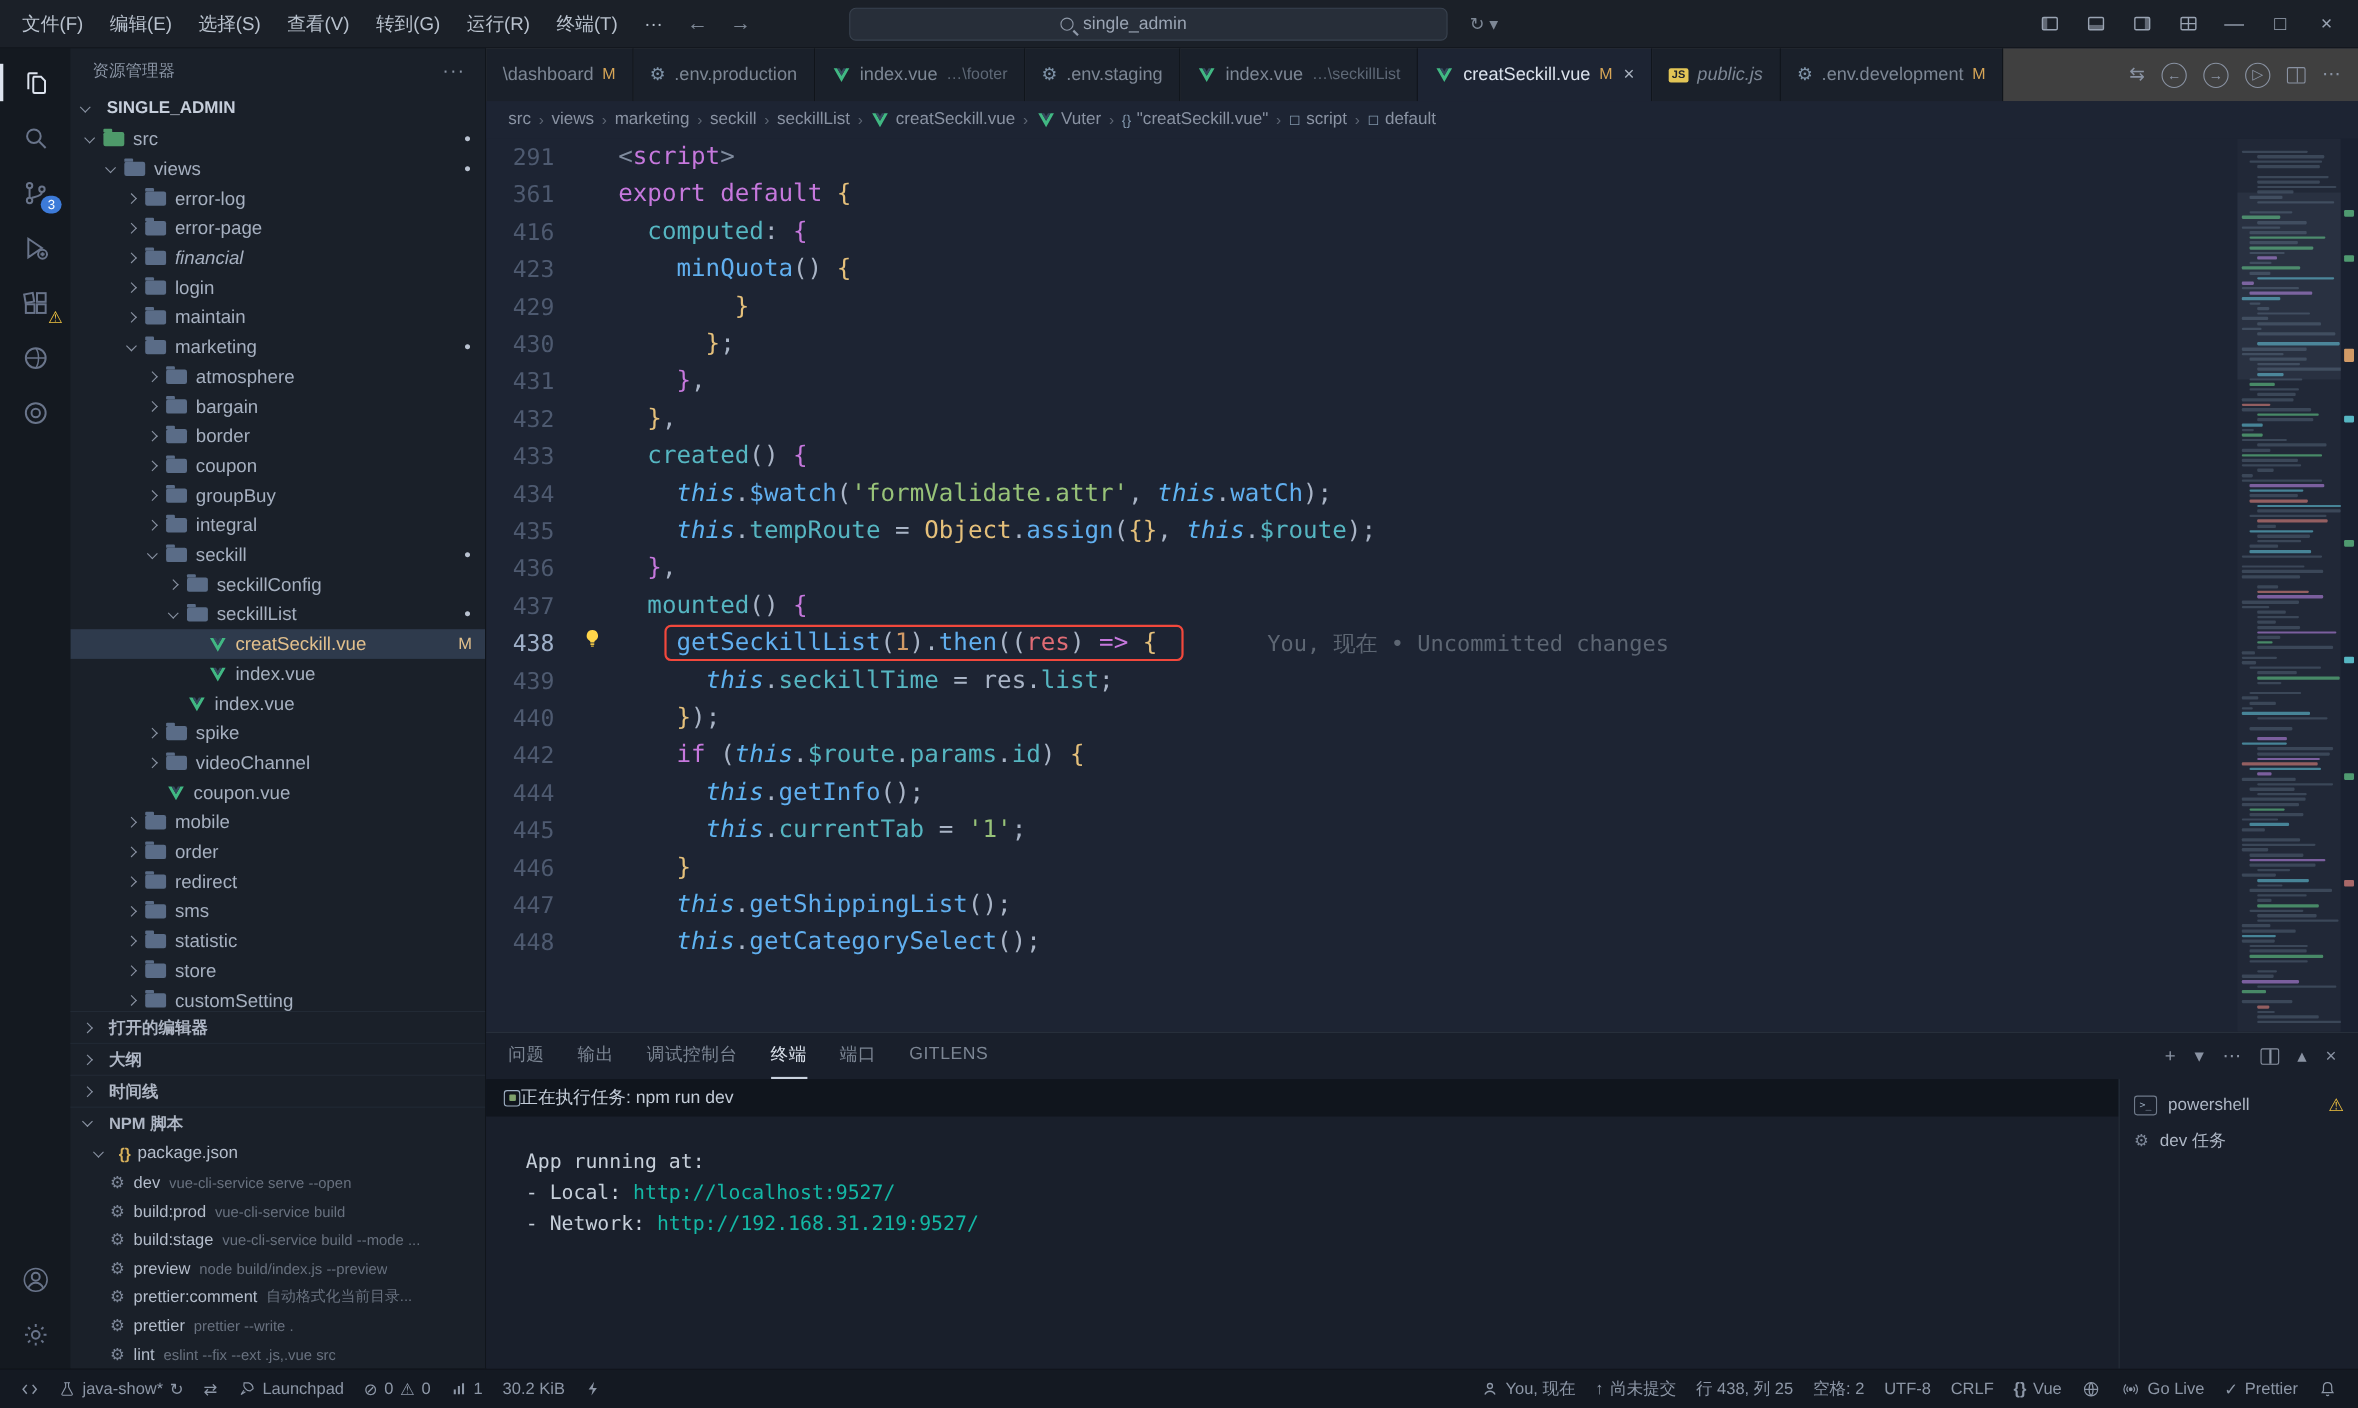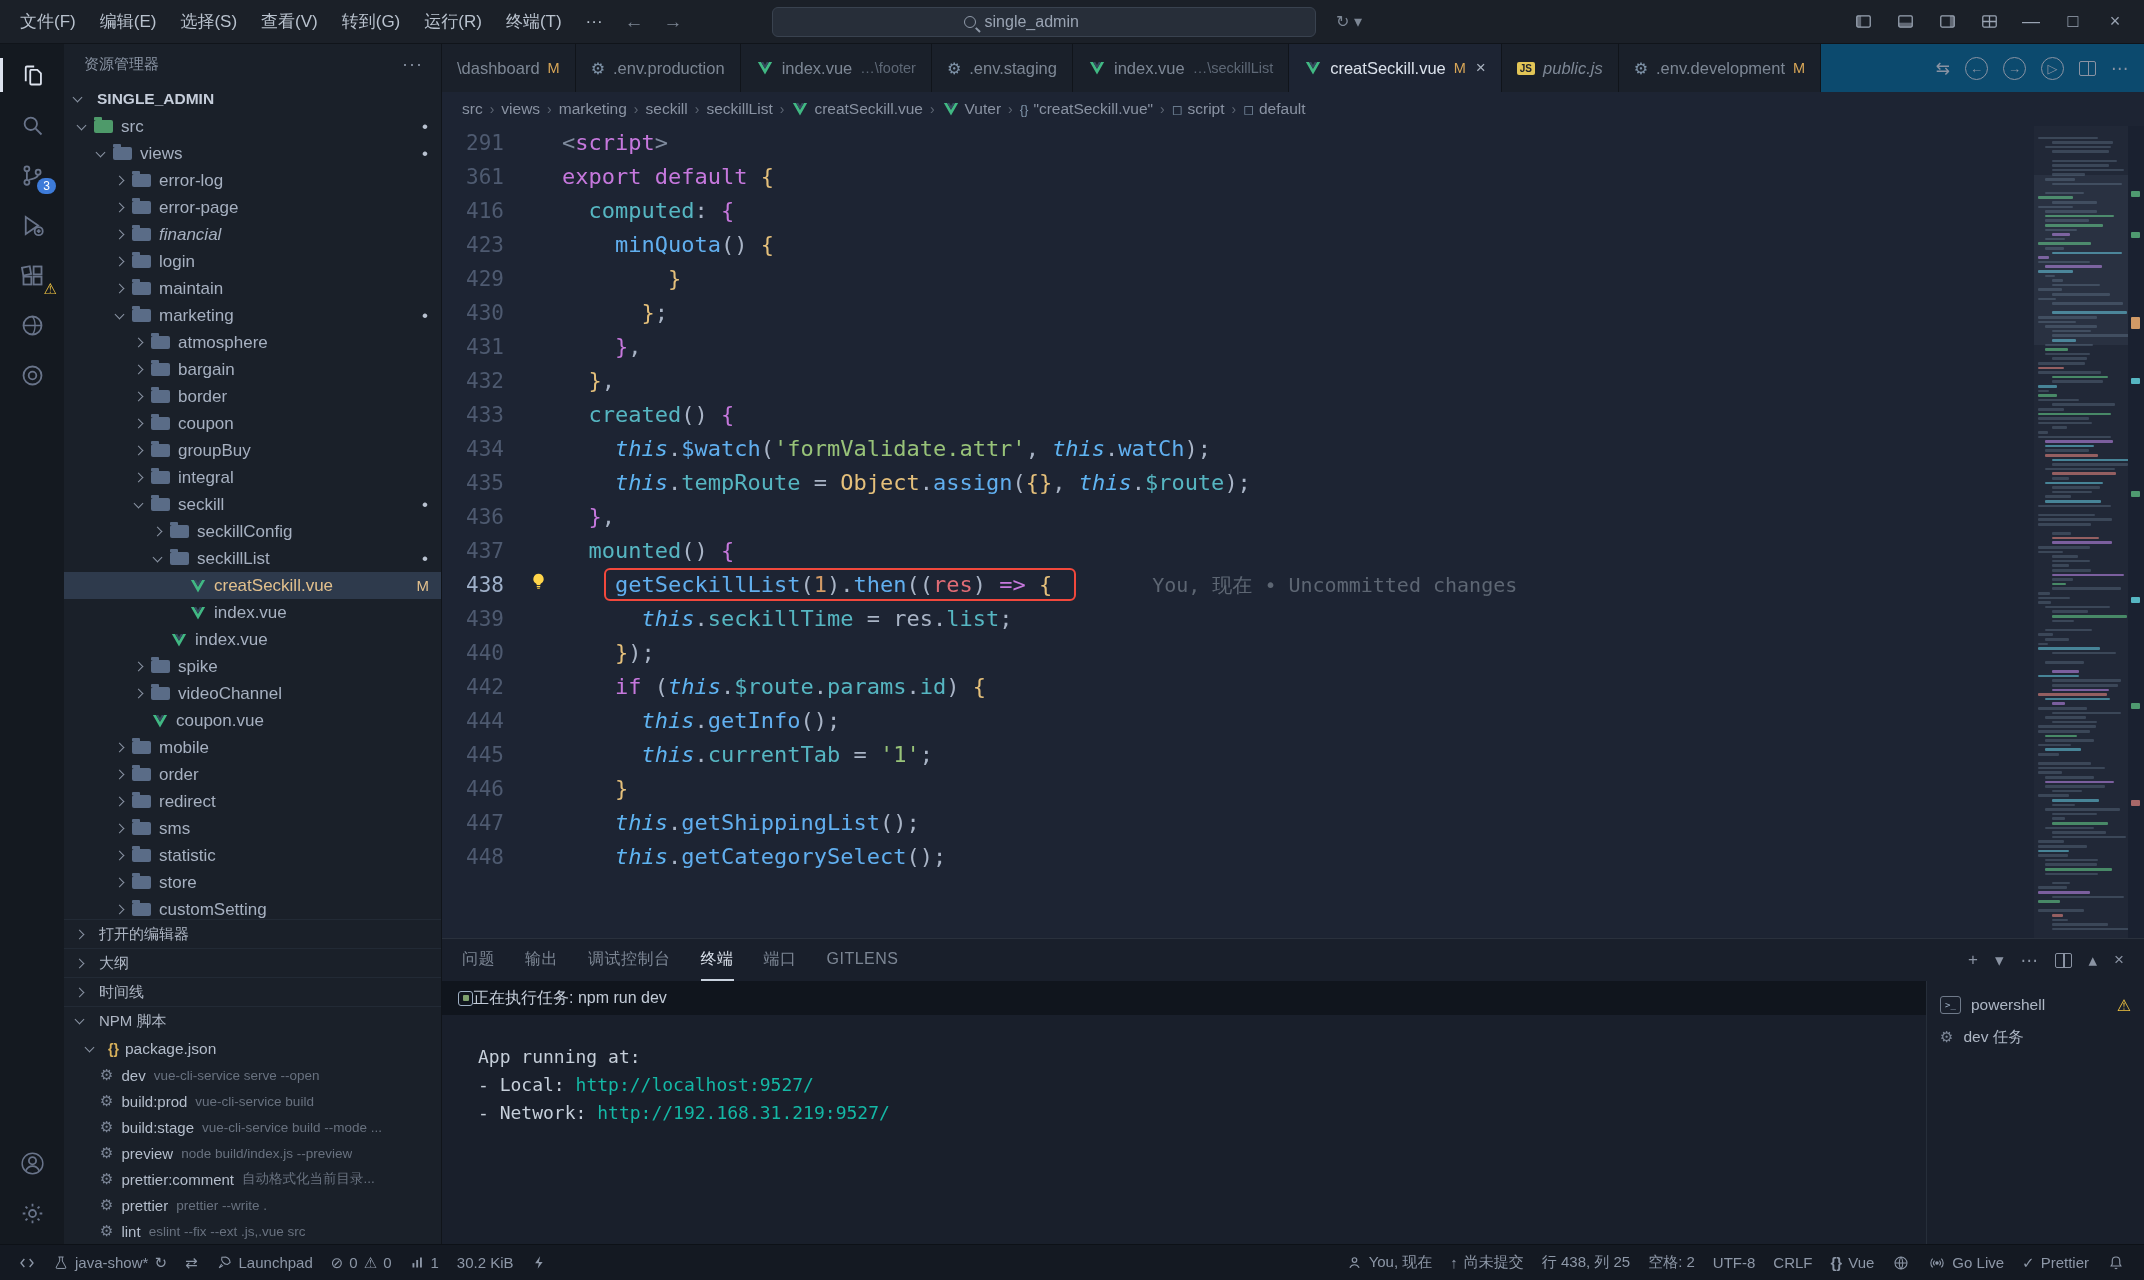--- a/index.html
+++ b/index.html
@@ -43,30 +43,30 @@
   .tree-row.selected .lbl { color:#e2c08d; }
   .chev { width:7px; height:7px; border-right:1.6px solid #8a93a3; border-bottom:1.6px solid #8a93a3; display:inline-block; transform:rotate(-45deg); margin:0 9px 0 2px; flex:none; }
   .chev.open { transform:rotate(45deg); margin-top:-3px; }
   .chev-sp { width:18px; flex:none; display:inline-block; }
   .folder-ic { width:19px; height:13px; border-radius:2px; background:#5a6c87; position:relative; margin-right:8px; flex:none; }
   .folder-ic::before { content:""; position:absolute; top:-3px; left:0; width:8px; height:3px; background:inherit; border-radius:1px 1px 0 0; }
   .folder-ic.src { background:#4e9a6a; }
   .file-ic { width:18px; height:18px; margin-right:7px; flex:none; display:flex; align-items:center; justify-content:center; }
   .mod-dot { position:absolute; right:13px; color:#b9c2d0; font-size:17px; }
   .badge-m { position:absolute; right:12px; color:#e2c08d; font-size:15px; }
-  .section-header { height:29px; display:flex; align-items:center; gap:7px; padding:0 10px; font-weight:400; color:#aeb6c4; font-size:15px; border-top:1px solid #222a35; flex:none; }
+  .section-header { height:29px; display:flex; align-items:center; gap:7px; padding:0 10px; font-weight:700; color:#aeb6c4; font-size:15px; border-top:1px solid #222a35; flex:none; }
   .npm-row { height:26px; display:flex; align-items:center; gap:8px; padding-left:36px; font-size:15px; color:#b4bdcb; white-space:nowrap; overflow:hidden; flex:none; }
   .npm-ic { color:#7d8798; font-size:15px; flex:none; }
   .npm-desc { color:#68717f; font-size:13.5px; overflow:hidden; text-overflow:ellipsis; }
   .pkg-row { height:27px; display:flex; align-items:center; padding-left:20px; gap:6px; font-size:15.5px; color:#b4bdcb; flex:none; }
   .braces-ic { color:#d8b15b; font-size:14px; font-weight:bold; }
 
   
   .editor-col { flex:1; min-width:0; display:flex; flex-direction:column; background:#1d2433; }
-  .tabbar { height:48px; background:#0c4a6e; display:flex; align-items:stretch;justify-content:space-between; }
+  .tabbar { height:48px; background:#404040; display:flex; align-items:stretch;justify-content:space-between; }
   .tab { display:flex; align-items:center; gap:8px; padding:0 15px; font-size:16.5px; color:#7d8795; background:#1a202a; border-right:1px solid #10141a; white-space:nowrap; }
   .tab.active { background:#1d2433; color:#dbe2ec; }
   .tab .desc { color:#5e6876; font-size:14.5px; }
   .tab .m { color:#d8a657; font-size:14.5px; }
   .tab .close { color:#aab3c0; margin-left:2px; font-size:17px; }
   .tab.preview .lbl { font-style:italic; }
   .js-badge { background:#e2c556; color:#20242c; font-weight:bold; font-size:10px; padding:1px 3px; border-radius:2px; }
   .gear-ic { color:#7f93a8; font-size:16px; }
   .tab-actions { margin-left:auto; display:flex; align-items:center; gap:15px; padding:0 16px; color:#8a93a3; font-size:17px; }
   .circ { width:23px; height:23px; border:1.5px solid #8a93a3; border-radius:50%; display:flex; align-items:center; justify-content:center; font-size:13px; }

